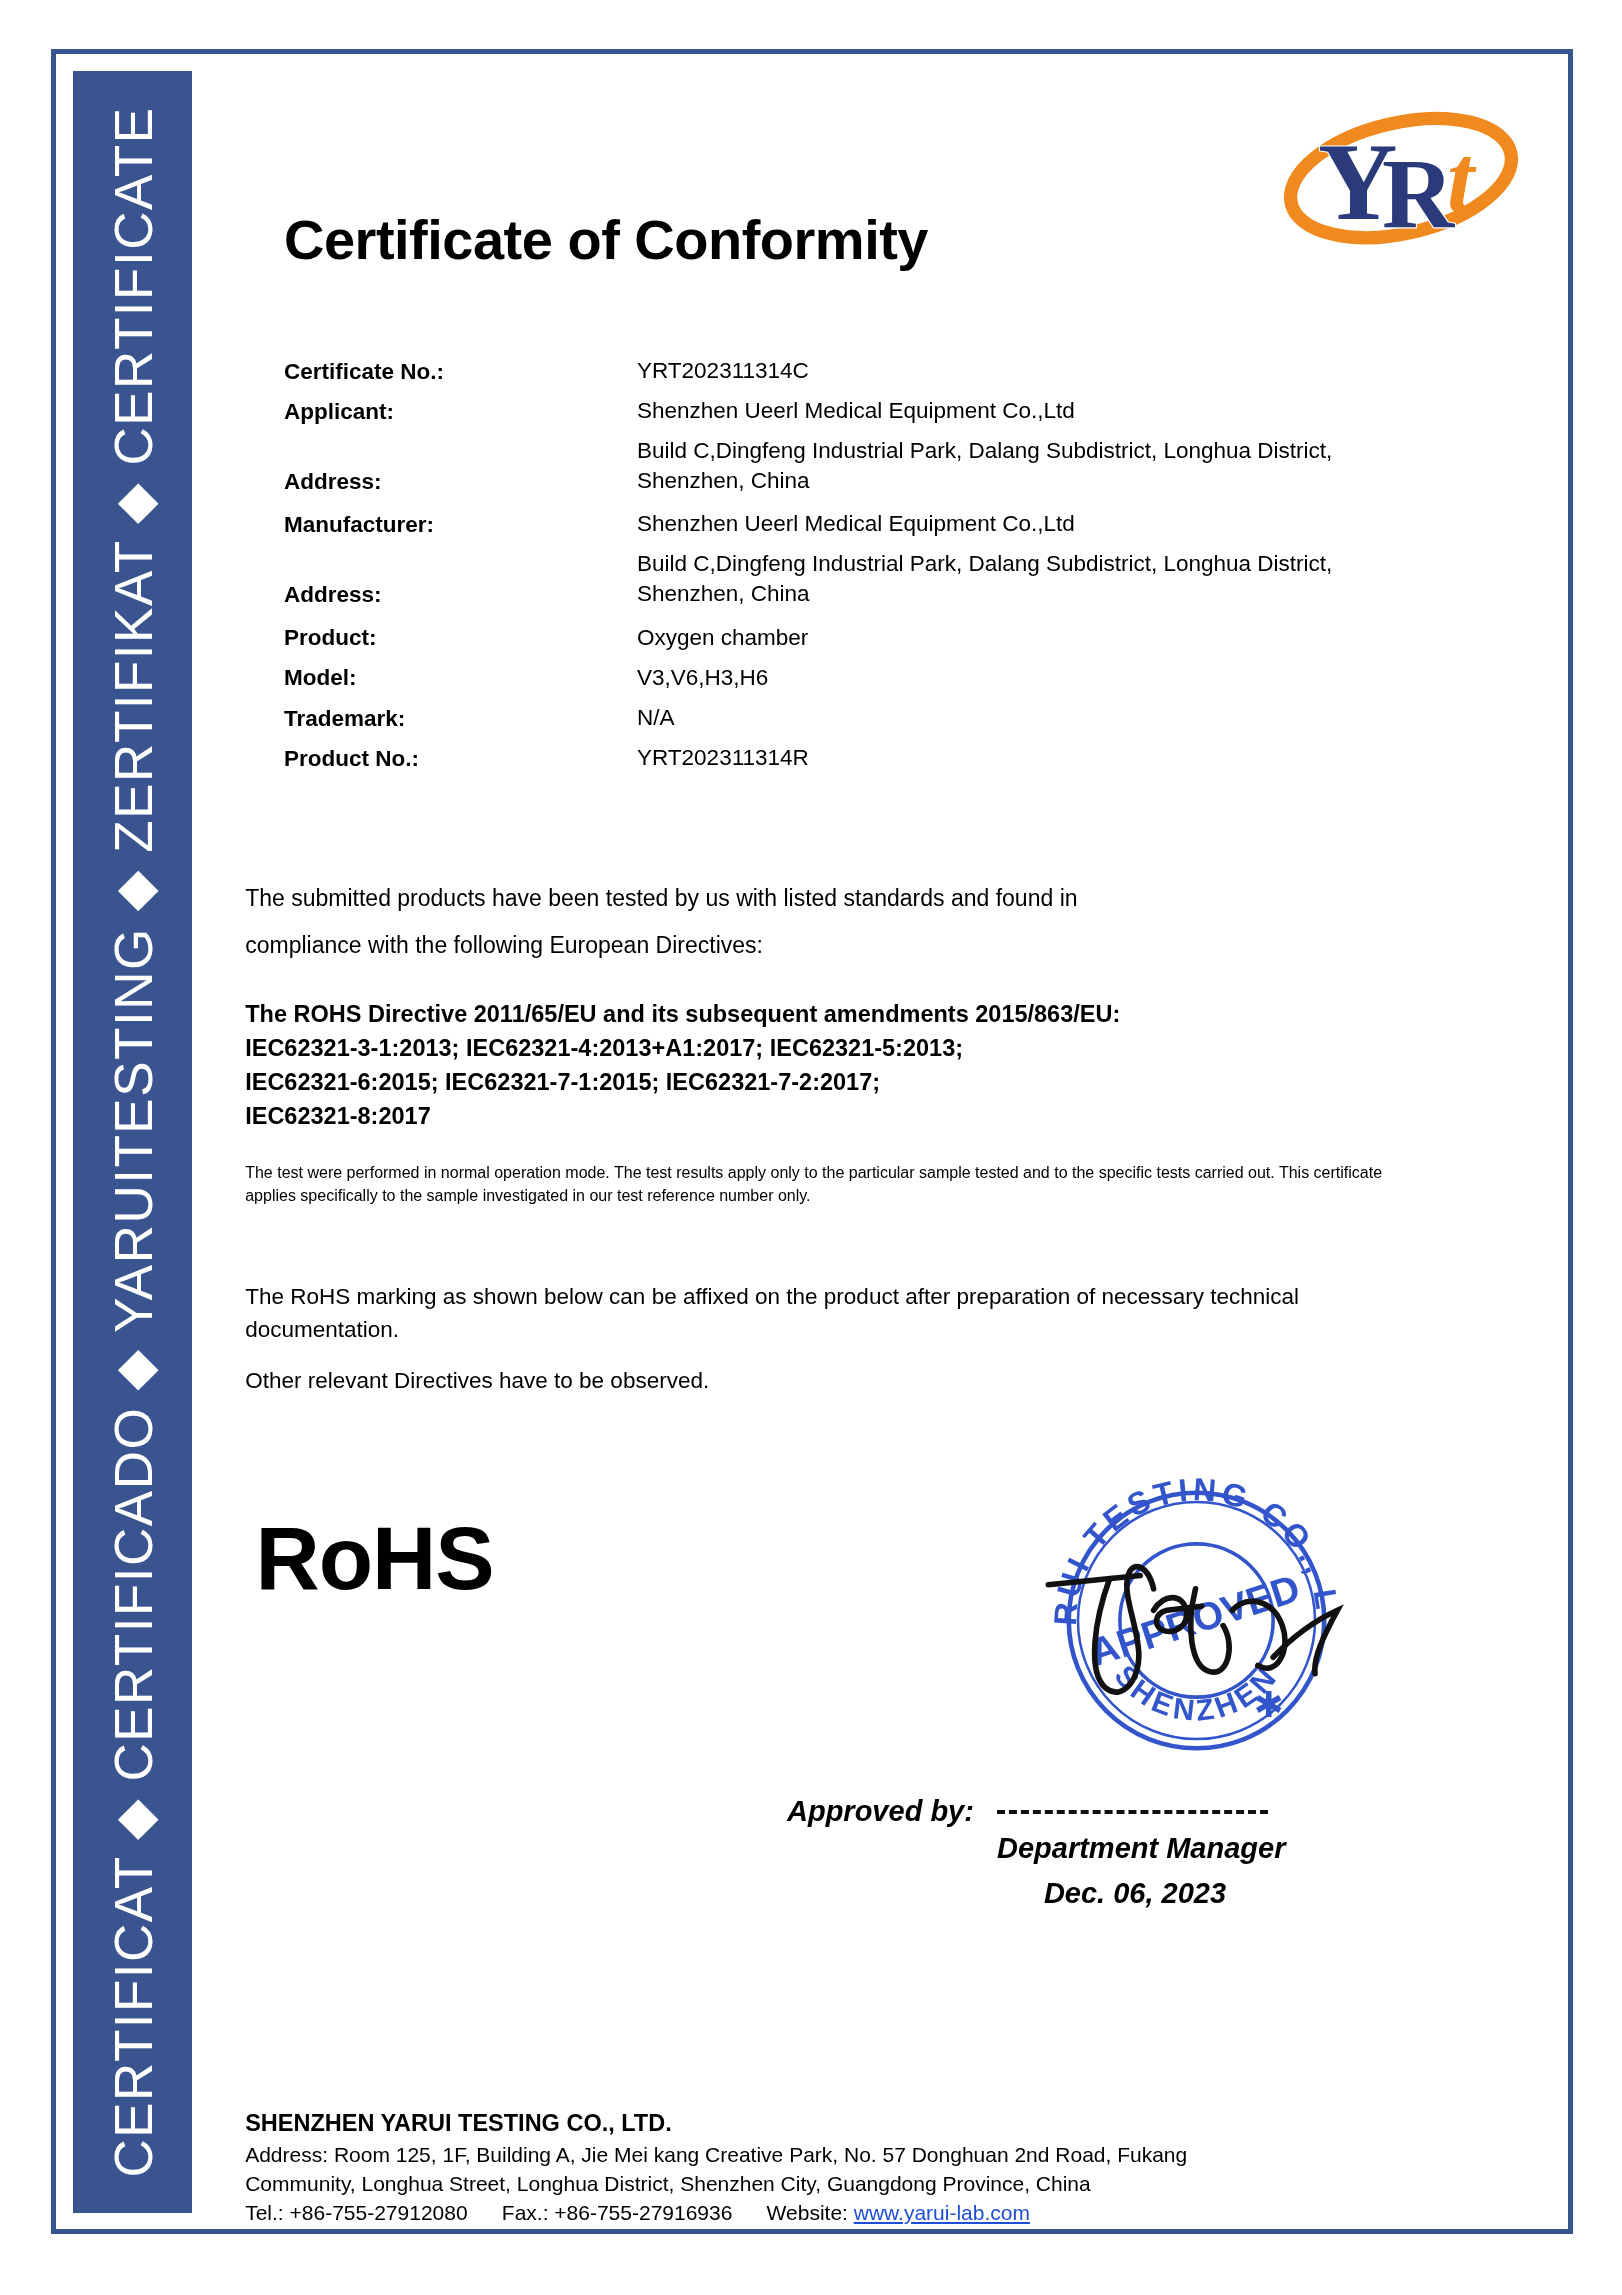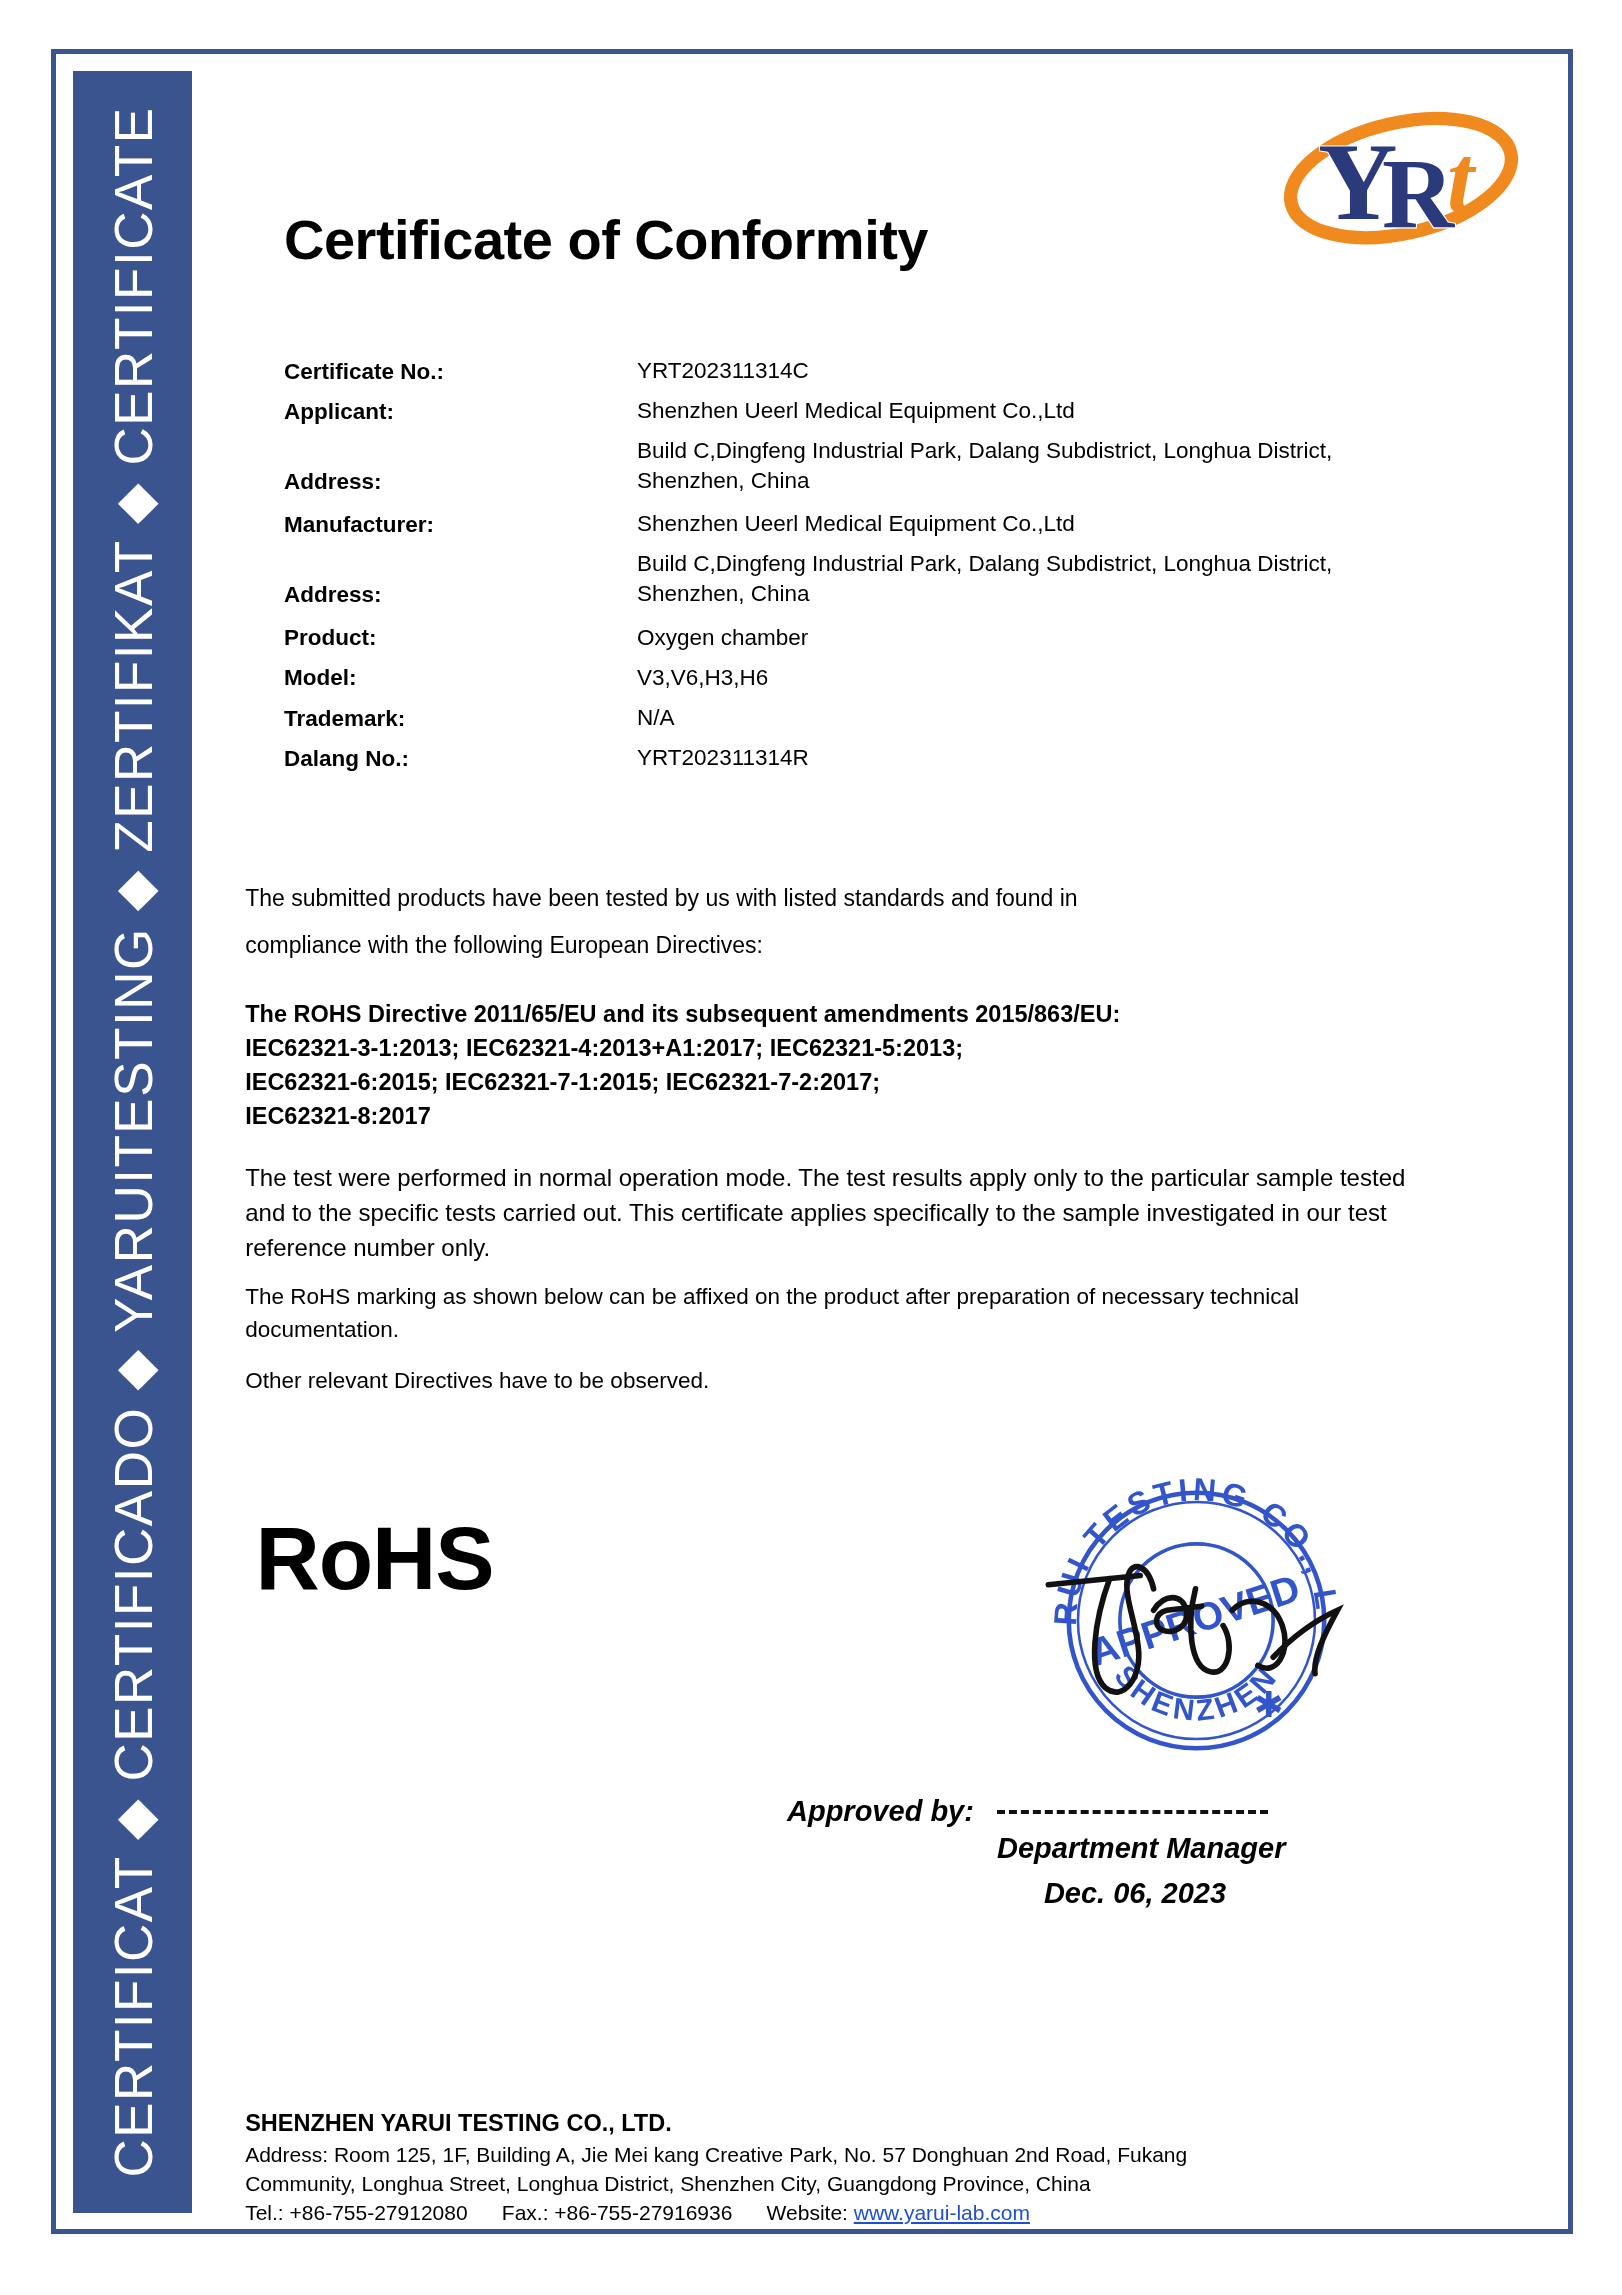--- a/index.html
+++ b/index.html
@@ -133,21 +133,21 @@
     font-weight: bold;
     line-height: 1.45;
   }
   .standards div { white-space: nowrap; }
 
   .para-test {
     position: absolute;
     left: 10.2px;
     top: 1084px;
     width: 1186px;
-    font-size: 24px;
+    font-size: 16px;
     line-height: 1.45;
   }
   .para-marking {
     position: absolute;
     left: 10.2px;
     top: 1204px;
     width: 1186px;
     font-size: 22.5px;
     line-height: 1.45;
   }
@@ -295,21 +295,21 @@
       </div>
       <div class="info-row tight">
         <div class="info-label">Model:</div>
         <div class="info-value">V3,V6,H3,H6</div>
       </div>
       <div class="info-row tight">
         <div class="info-label">Trademark:</div>
         <div class="info-value">N/A</div>
       </div>
       <div class="info-row tight">
-        <div class="info-label">Dalang No.:</div>
+        <div class="info-label">Product No.:</div>
         <div class="info-value">YRT202311314R</div>
       </div>
     </div>
 
     <div class="para-intro">
       <div>The submitted products have been tested by us with listed standards and found in</div>
       <div>compliance with the following European Directives:</div>
     </div>
 
     <div class="standards">

